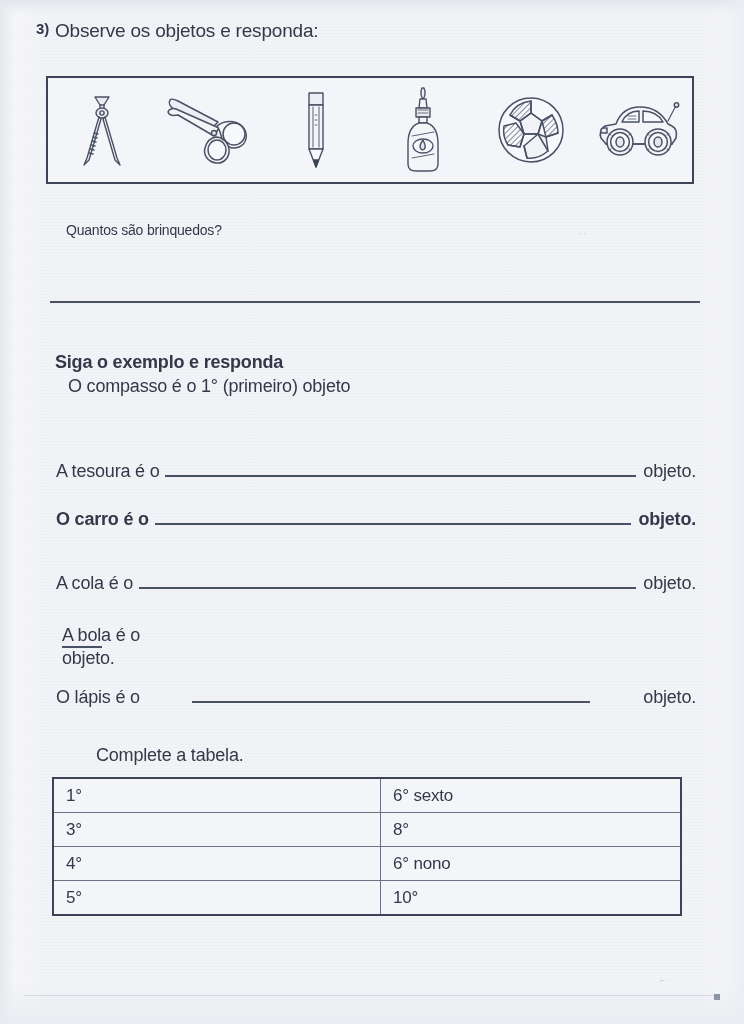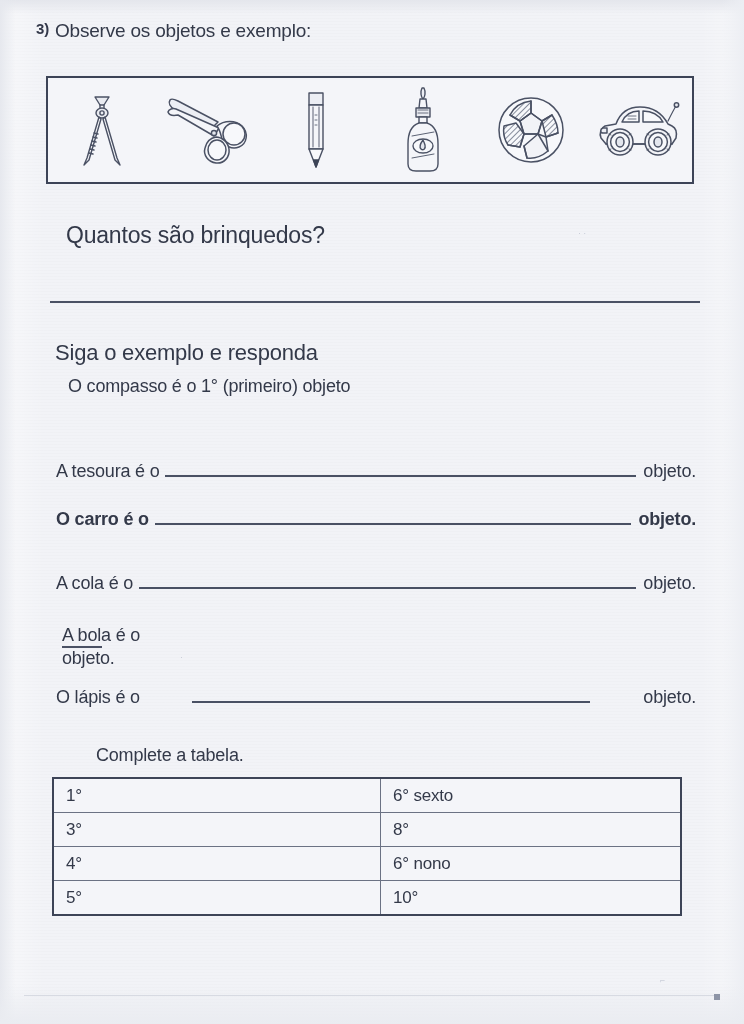--- a/index.html
+++ b/index.html
@@ -90,37 +90,37 @@
     height: 100%;
     display: flex;
     align-items: center;
     justify-content: center;
   }
   .object-cell svg { display: block; }
 
   
   .question-text {
     position: absolute;
-    font-size: 23px;
+    font-size: 14px;
     color: #333949;
     letter-spacing: -0.2px;
   }
   #q-brinquedos { left: 66px; top: 222px; }
 
   .answer-rule {
     position: absolute;
     left: 50px;
     top: 301px;
     width: 650px;
     height: 0;
     border-top: 2px solid #4a5164;
   }
 
   
-  #siga-exemplo { left: 55px; top: 340px; font-size: 22px; }
+  #siga-exemplo { left: 55px; top: 352px; font-size: 18px; font-weight: bold; }
   #exemplo-linha { left: 68px; top: 376px; font-size: 18px; }
 
   
   .fill-row {
     position: absolute;
     left: 56px;
     width: 640px;
     height: 30px;
     font-size: 18px;
     color: #333949;
@@ -171,21 +171,21 @@
   <div class="scan-edge-left"></div>
   <div class="scan-edge-right"></div>
   <div class="scan-edge-bottom"></div>
   <div class="page-fold"></div>
   <div class="corner-mark"></div>
   <div class="speck" style="left:578px; top:228px;">·  ·</div>
   <div class="speck" style="left:180px; top:652px;">·</div>
   <div class="speck" style="left:660px; top:975px;">⌐</div>
 
   <div class="q-number">3)</div>
-  <div class="q-title">Observe os objetos e exemplo:</div>
+  <div class="q-title">Observe os objetos e responda:</div>
 
   <div class="objects-box">
 
     <div class="object-cell">
       <span>
         <svg width="56" height="84" viewBox="0 0 56 84" fill="none" stroke="#4a5164" stroke-width="1.4" stroke-linejoin="round" stroke-linecap="round">
           <path d="M21 9 L35 9 L30 17 L26 17 Z" fill="#e9ebf1"></path>
           <path d="M26 17 L26 22 M30 17 L30 22"></path>
           <ellipse cx="28" cy="25" rx="6" ry="5" fill="#e9ebf1"></ellipse>
           <circle cx="28" cy="25" r="2.1" fill="none"></circle>

